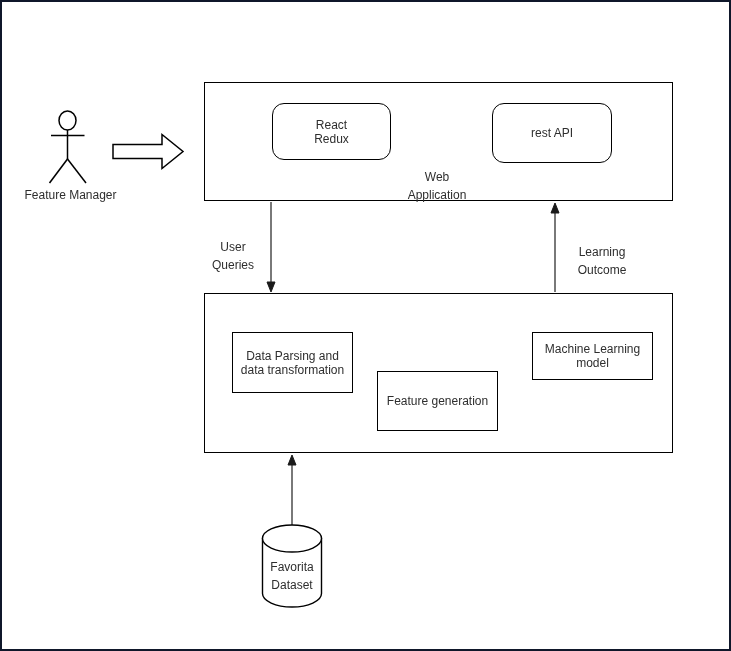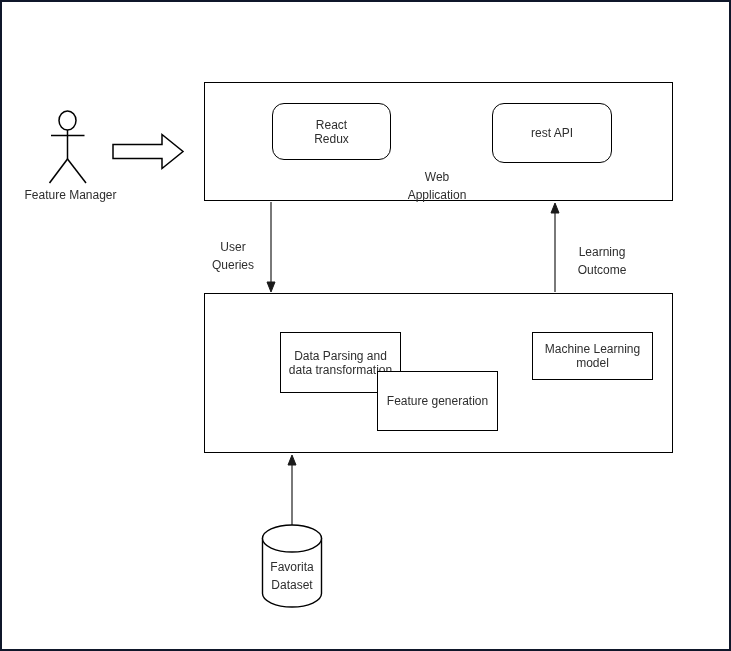--- a/index.html
+++ b/index.html
@@ -61,21 +61,21 @@
       <span>React
 Redux</span>
     </div>
 
     <div class="node rounded" style="left:490px; top:101px; width:120px; height:60px;">
       <span>rest API</span>
     </div>
 
     <div class="container-rect" style="left:202px; top:291px; width:469px; height:160px;"></div>
 
-    <div class="node" style="left:230px; top:330px; width:121px; height:61px;margin-left:48px;">
+    <div class="node" style="left:230px; top:330px; width:121px; height:61px;">
       <span>Data Parsing and
 data transformation</span>
     </div>
 
     <div class="node" style="left:375px; top:329px; width:121px; height:60px;margin-top:40px;">
       <span>Feature generation</span>
     </div>
 
     <div class="node" style="left:530px; top:330px; width:121px; height:48px;">
       <span>Machine Learning

